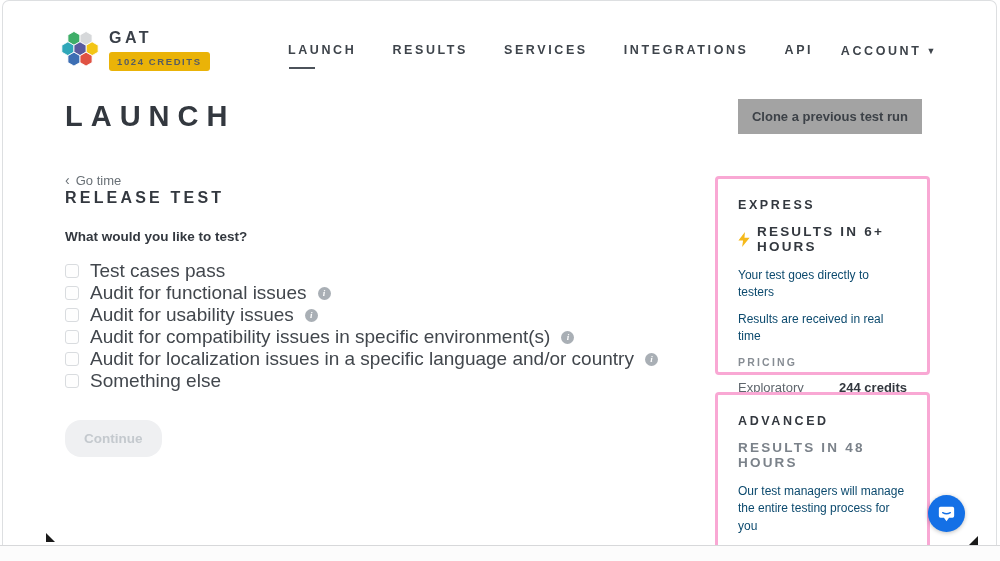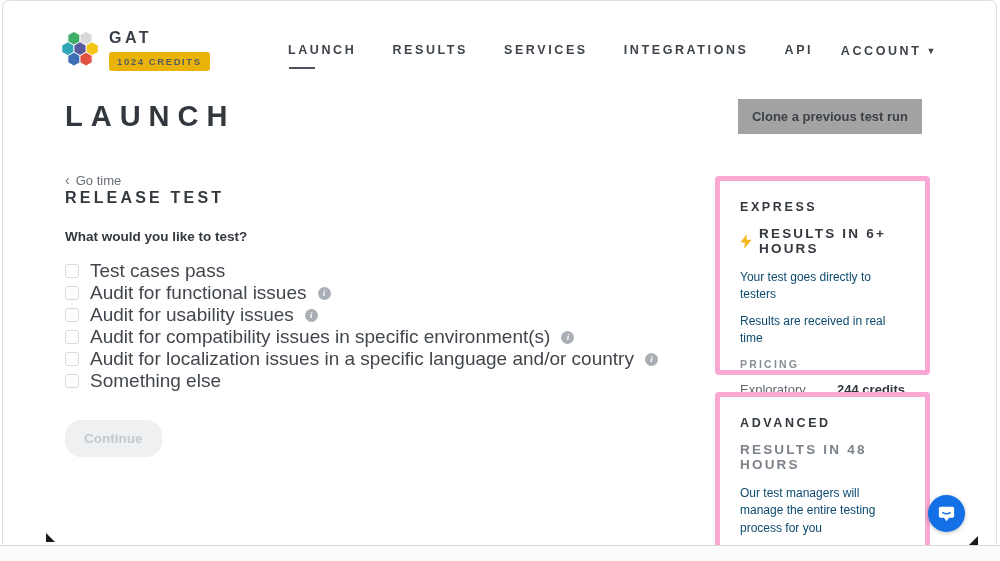--- a/index.html
+++ b/index.html
@@ -54,21 +54,21 @@
     background:#fefefe; flex:none; }
   .option-label { font-size:19px; color:#42474d; }
   .info-icon { width:13px; height:13px; border-radius:50%; background:#a9afb5; color:#fff;
     font-size:9px; font-weight:bold; display:inline-flex; align-items:center; justify-content:center;
     font-family:"Liberation Serif", serif; font-style:italic; cursor:pointer; }
   .continue-btn { margin-top:28px; background:#eff0f2; border:none; border-radius:16px;
     padding:11px 19px; font-family:inherit; font-size:13.5px; font-weight:bold; color:#c4c9ce; cursor:default; }
 
   
   .card { position:absolute; left:712px; width:215px; background:#fff;
-    border:5px solid #f9a8d4; border-radius:4px; padding:19px 20px; }
+    border:3px solid #f9a8d4; border-radius:4px; padding:19px 20px; }
   .card.express { top:175px; height:199px; }
   .card.advanced { top:391px; height:160px; border-bottom:none; border-radius:4px 4px 0 0; }
   .card-title { font-size:12.5px; font-weight:800; letter-spacing:2.6px; color:#33383f; }
   .card-subtitle { margin-top:12px; font-size:13.5px; font-weight:800; letter-spacing:2.2px;
     color:#33383f; display:flex; align-items:center; gap:7px; }
   .card-subtitle.muted { color:#7b828a; }
   .bolt { width:12px; height:15px; flex:none; }
   .card-points { margin-top:13px; }
   .card-points p { font-size:12px; color:#0c4a6e; line-height:1.45; margin-bottom:9px; }
   .pricing-label { margin-top:10px; font-size:10.5px; font-weight:bold; letter-spacing:2.2px; color:#878d94; }

